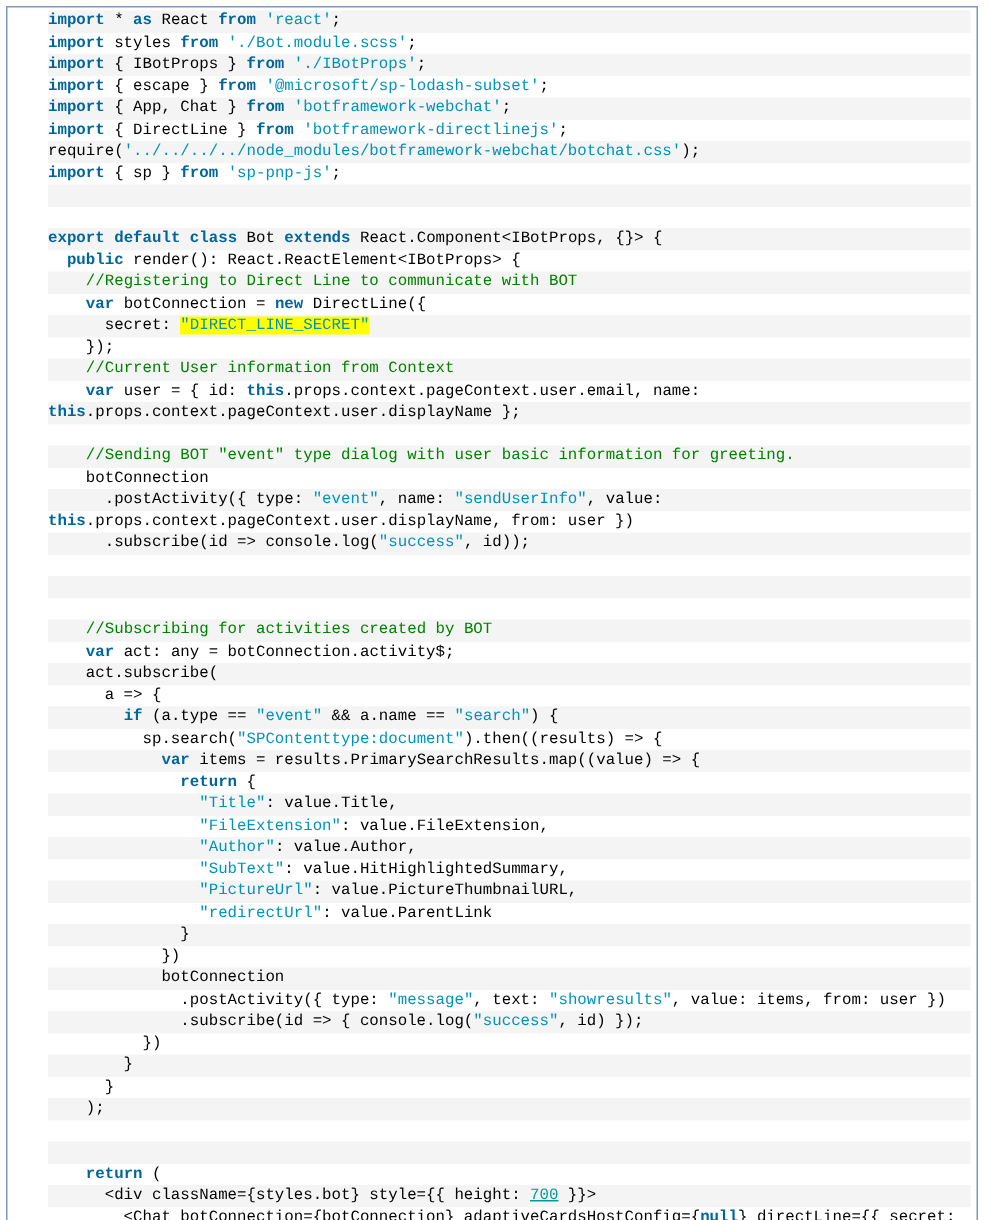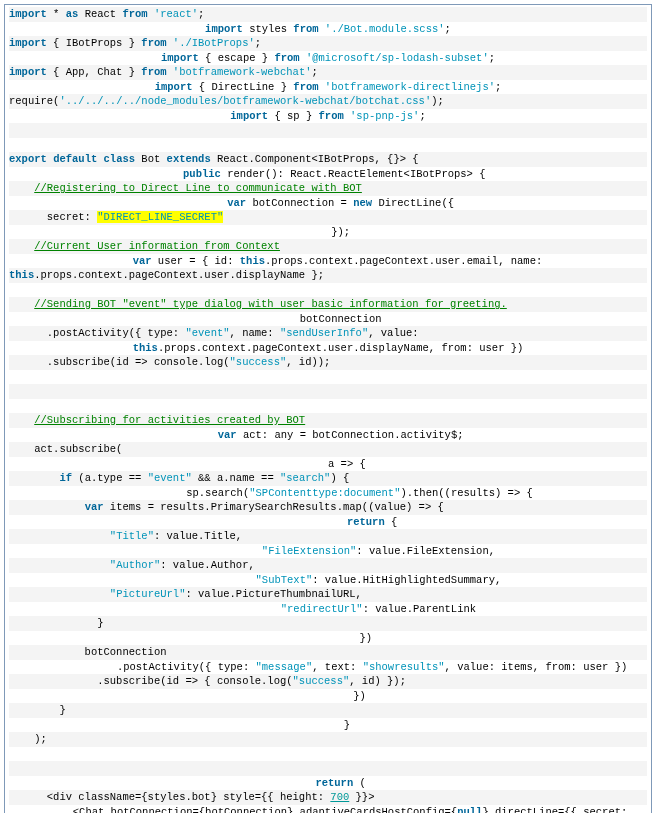--- a/index.html
+++ b/index.html
@@ -15,25 +15,26 @@
     border: 1px solid #7f99b8;
     width: 648px;
     box-sizing: border-box;
     padding: 2px 4px;
     white-space: pre;
     overflow: hidden;
   }
   .line {
     display: block;
     min-height: 14.5px;
+    margin-left: 23px;
   }
   .line.odd { background: #f4f4f4; }
-  .line.even { background: #ffffff; text-align: center; }
+  .line.even { background: #ffffff; }
   .kwb { color: #006699; font-weight: bold; }
   .str { color: #0093b8; }
-  .cmt { color: #008200; text-decoration: underline; }
+  .cmt { color: #008200; }
   .num { color: #009999; text-decoration: underline; }
   .hl { background: #ffff00; }
 </style>
 </head>
 <body>
 
 <div class="code-container" id="code-root"><span class="line odd"><span class="kwb">import</span><span> * </span><span class="kwb">as</span><span> React </span><span class="kwb">from</span><span> </span><span class="str">'react'</span><span>;</span></span><span class="line even"><span class="kwb">import</span><span> styles </span><span class="kwb">from</span><span> </span><span class="str">'./Bot.module.scss'</span><span>;</span></span><span class="line odd"><span class="kwb">import</span><span> { IBotProps } </span><span class="kwb">from</span><span> </span><span class="str">'./IBotProps'</span><span>;</span></span><span class="line even"><span class="kwb">import</span><span> { escape } </span><span class="kwb">from</span><span> </span><span class="str">'@microsoft/sp-lodash-subset'</span><span>;</span></span><span class="line odd"><span class="kwb">import</span><span> { App, Chat } </span><span class="kwb">from</span><span> </span><span class="str">'botframework-webchat'</span><span>;</span></span><span class="line even"><span class="kwb">import</span><span> { DirectLine } </span><span class="kwb">from</span><span> </span><span class="str">'botframework-directlinejs'</span><span>;</span></span><span class="line odd"><span>require(</span><span class="str">'../../../../node_modules/botframework-webchat/botchat.css'</span><span>);</span></span><span class="line even"><span class="kwb">import</span><span> { sp } </span><span class="kwb">from</span><span> </span><span class="str">'sp-pnp-js'</span><span>;</span></span><span class="line odd"><span> </span></span><span class="line even"><span> </span></span><span class="line odd"><span class="kwb">export</span><span> </span><span class="kwb">default</span><span> </span><span class="kwb">class</span><span> Bot </span><span class="kwb">extends</span><span> React.Component&lt;IBotProps, {}&gt; {</span></span><span class="line even"><span>  </span><span class="kwb">public</span><span> render(): React.ReactElement&lt;IBotProps&gt; {</span></span><span class="line odd"><span>    </span><span class="cmt">//Registering to Direct Line to communicate with BOT</span></span><span class="line even"><span>    </span><span class="kwb">var</span><span> botConnection = </span><span class="kwb">new</span><span> DirectLine({</span></span><span class="line odd"><span>      secret: </span><span class="str hl">"DIRECT_LINE_SECRET"</span></span><span class="line even"><span>    });</span></span><span class="line odd"><span>    </span><span class="cmt">//Current User information from Context</span></span><span class="line even"><span>    </span><span class="kwb">var</span><span> user = { id: </span><span class="kwb">this</span><span>.props.context.pageContext.user.email, name: </span></span><span class="line odd"><span class="kwb">this</span><span>.props.context.pageContext.user.displayName };</span></span><span class="line even"><span> </span></span><span class="line odd"><span>    </span><span class="cmt">//Sending BOT "event" type dialog with user basic information for greeting.</span></span><span class="line even"><span>    botConnection</span></span><span class="line odd"><span>      .postActivity({ type: </span><span class="str">"event"</span><span>, name: </span><span class="str">"sendUserInfo"</span><span>, value: </span></span><span class="line even"><span class="kwb">this</span><span>.props.context.pageContext.user.displayName, from: user })</span></span><span class="line odd"><span>      .subscribe(id =&gt; console.log(</span><span class="str">"success"</span><span>, id));</span></span><span class="line even"><span> </span></span><span class="line odd"><span> </span></span><span class="line even"><span> </span></span><span class="line odd"><span>    </span><span class="cmt">//Subscribing for activities created by BOT</span></span><span class="line even"><span>    </span><span class="kwb">var</span><span> act: any = botConnection.activity$;</span></span><span class="line odd"><span>    act.subscribe(</span></span><span class="line even"><span>      a =&gt; {</span></span><span class="line odd"><span>        </span><span class="kwb">if</span><span> (a.type == </span><span class="str">"event"</span><span> &amp;&amp; a.name == </span><span class="str">"search"</span><span>) {</span></span><span class="line even"><span>          sp.search(</span><span class="str">"SPContenttype:document"</span><span>).then((results) =&gt; {</span></span><span class="line odd"><span>            </span><span class="kwb">var</span><span> items = results.PrimarySearchResults.map((value) =&gt; {</span></span><span class="line even"><span>              </span><span class="kwb">return</span><span> {</span></span><span class="line odd"><span>                </span><span class="str">"Title"</span><span>: value.Title,</span></span><span class="line even"><span>                </span><span class="str">"FileExtension"</span><span>: value.FileExtension,</span></span><span class="line odd"><span>                </span><span class="str">"Author"</span><span>: value.Author,</span></span><span class="line even"><span>                </span><span class="str">"SubText"</span><span>: value.HitHighlightedSummary,</span></span><span class="line odd"><span>                </span><span class="str">"PictureUrl"</span><span>: value.PictureThumbnailURL,</span></span><span class="line even"><span>                </span><span class="str">"redirectUrl"</span><span>: value.ParentLink</span></span><span class="line odd"><span>              }</span></span><span class="line even"><span>            })</span></span><span class="line odd"><span>            botConnection</span></span><span class="line even"><span>              .postActivity({ type: </span><span class="str">"message"</span><span>, text: </span><span class="str">"showresults"</span><span>, value: items, from: user })</span></span><span class="line odd"><span>              .subscribe(id =&gt; { console.log(</span><span class="str">"success"</span><span>, id) });</span></span><span class="line even"><span>          })</span></span><span class="line odd"><span>        }</span></span><span class="line even"><span>      }</span></span><span class="line odd"><span>    );</span></span><span class="line even"><span> </span></span><span class="line odd"><span> </span></span><span class="line even"><span>    </span><span class="kwb">return</span><span> (</span></span><span class="line odd"><span>      &lt;div className={styles.bot} style={{ height: </span><span class="num">700</span><span> }}&gt;</span></span><span class="line even"><span>        &lt;Chat botConnection={botConnection} adaptiveCardsHostConfig={</span><span class="kwb">null</span><span>} directLine={{ secret: </span></span></div>
 
 </body></html>

